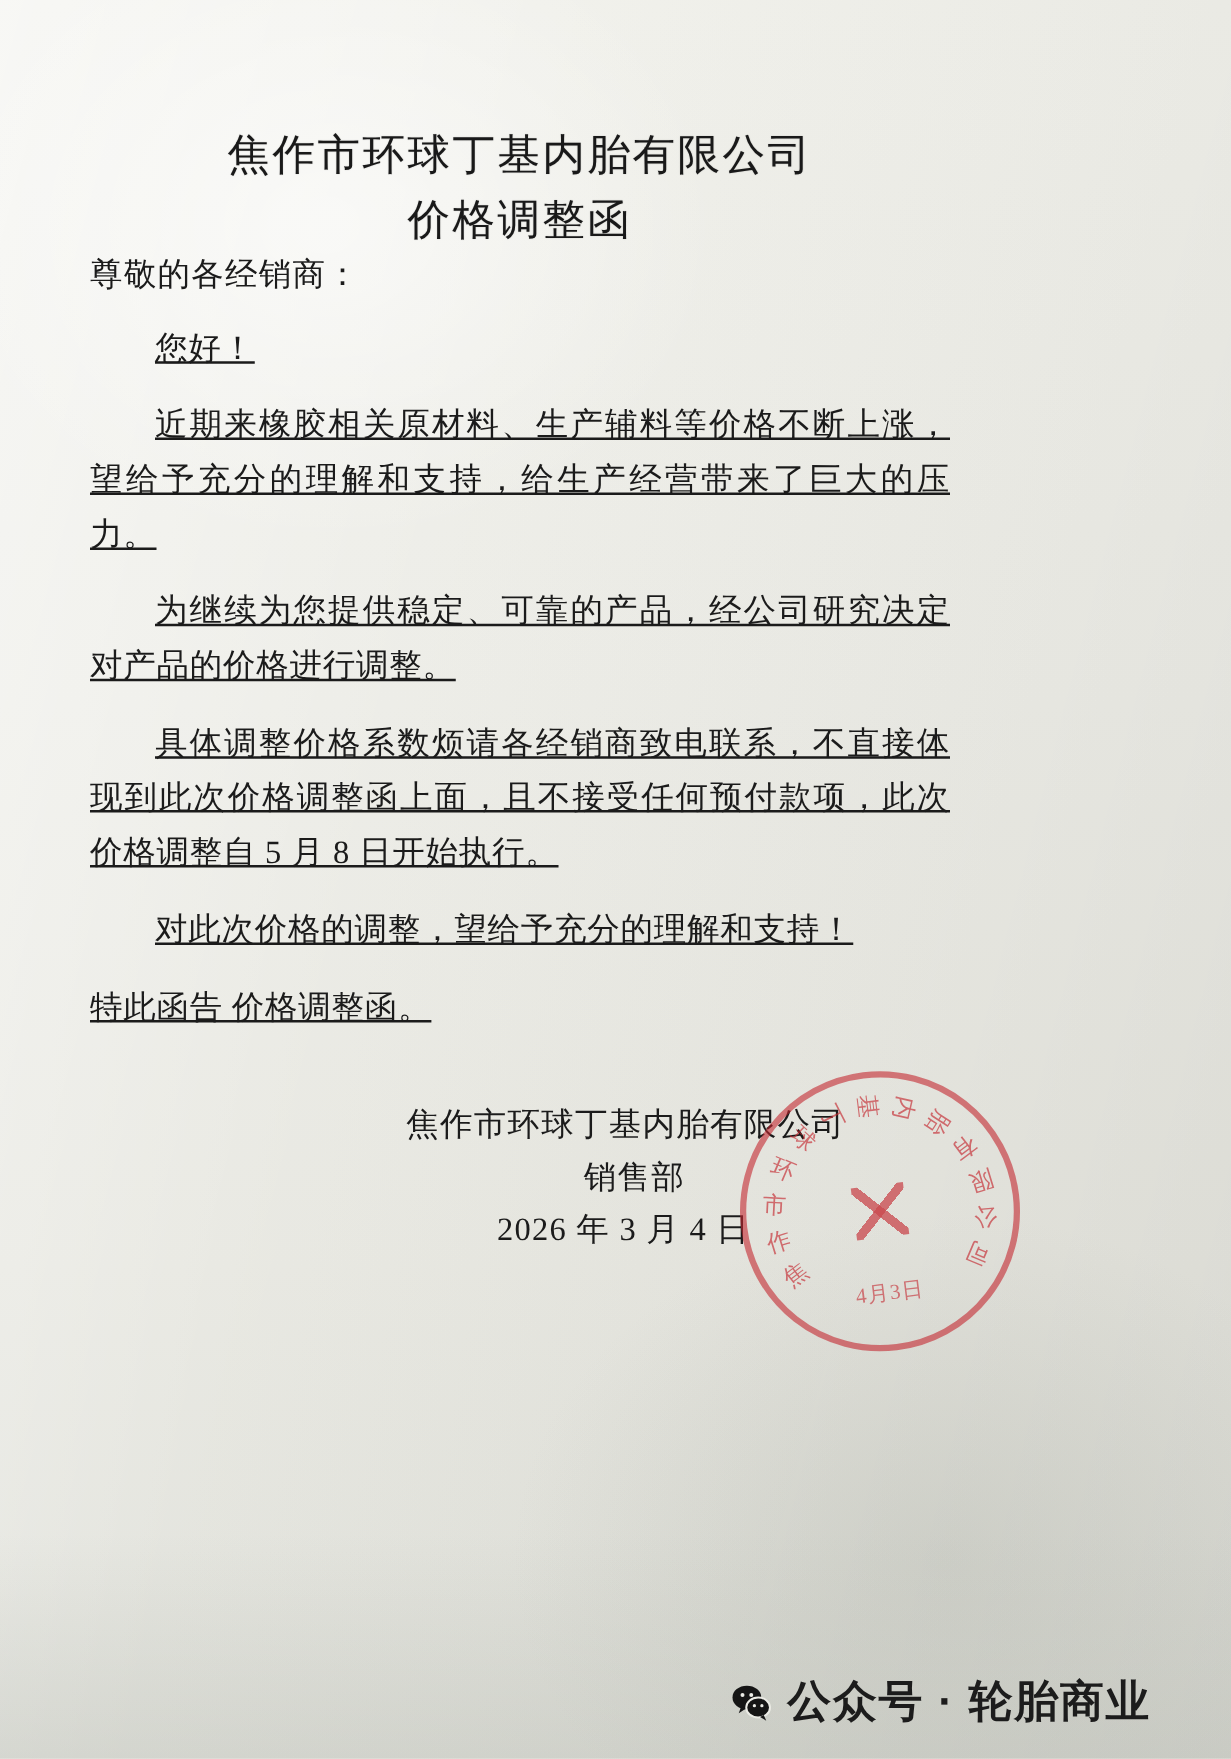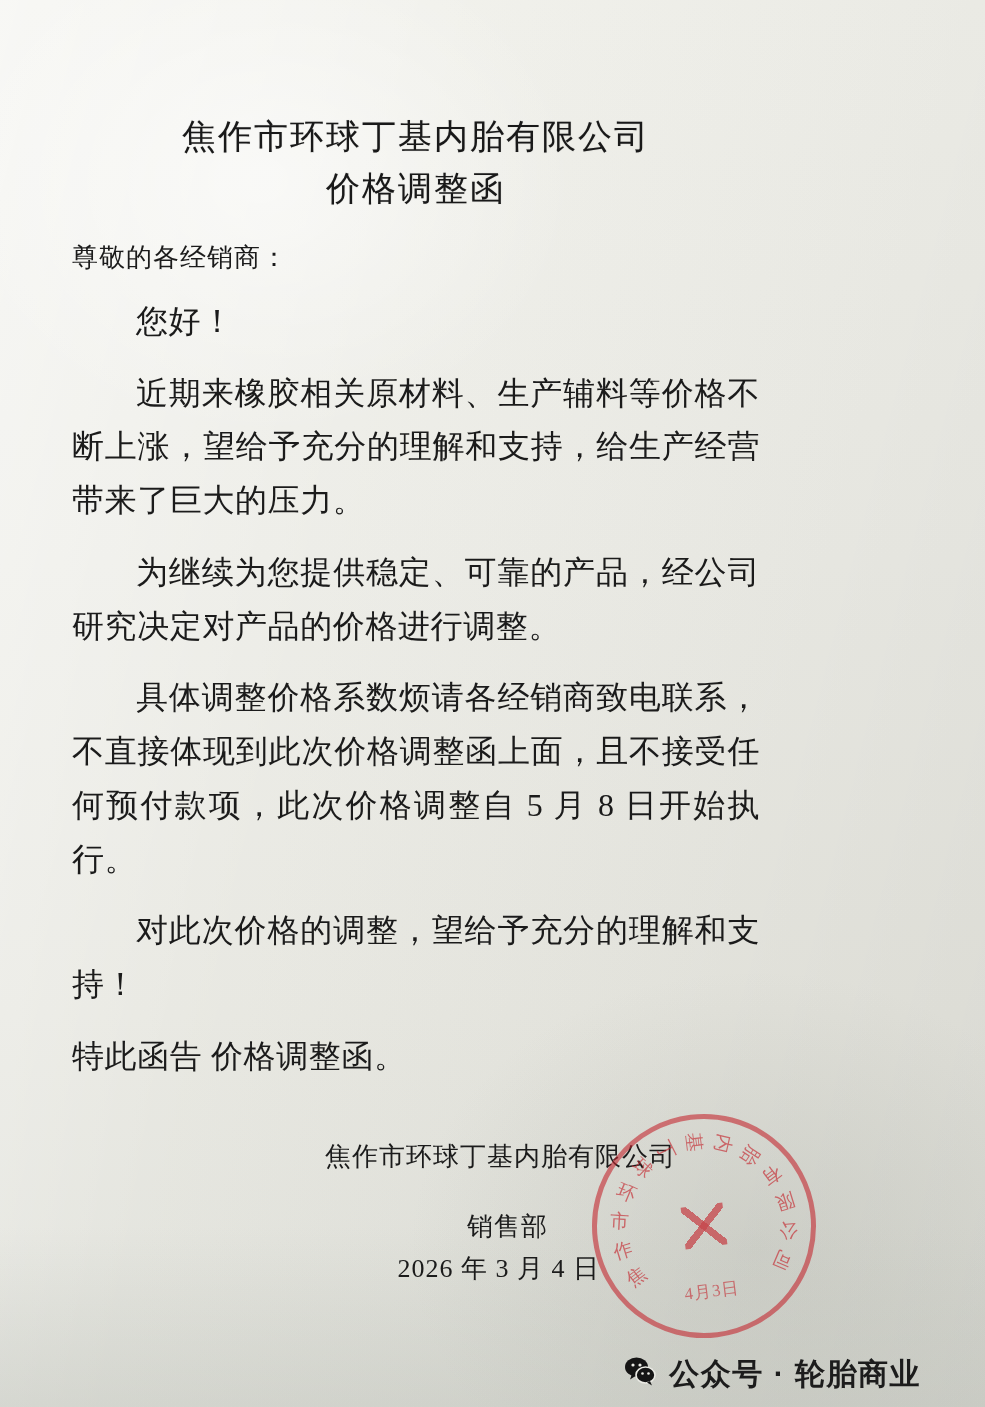--- a/index.html
+++ b/index.html
@@ -40,21 +40,21 @@
   .paper-shade-c {
     position: absolute;
     left: 0; bottom: 0;
     width: 985px; height: 180px;
     background: linear-gradient(180deg, rgba(190,192,185,0) 0%, rgba(186,189,181,0.35) 100%);
     pointer-events: none;
   }
 
   .doc-body {
     position: absolute;
-    left: 0; top: 16px;
+    left: 0; top: 4px;
     width: 832px;
     padding: 0 72px;
     box-sizing: border-box;
   }
 
   .title-block {
     text-align: center;
     padding-top: 98px;
   }
   .title-line {
@@ -63,57 +63,56 @@
     color: #191919;
     line-height: 1.35;
     font-family: "Liberation Serif", serif;
     text-shadow: 0 0 1px rgba(0,0,0,0.25);
   }
   .title-line.second {
     margin-top: 6px;
   }
 
   .salutation {
-    margin-top: 26px;
     font-size: 26px;
     color: #1b1b1b;
     letter-spacing: 1px;
     line-height: 1.5;
   }
 
   p.para {
     margin: 0;
     padding-top: 18px;
-    font-size: 32px;
+    font-size: 26px;
     color: #1b1b1b;
     line-height: 1.68;
     letter-spacing: 0.6px;
     text-indent: 2em;
     text-align: justify;
     text-justify: inter-ideograph;
+    text-decoration: underline;
   }
   p.para.noindent {
     text-indent: 0;
   }
 
   .sign-block {
     margin-top: 52px;
     text-align: right;
     padding-right: 84px;
     position: relative;
   }
   .sign-line {
     font-size: 26px;
     color: #1b1b1b;
     letter-spacing: 1px;
     line-height: 1.62;
   }
   .sign-line.dept {
     padding-right: 128px;
-    margin-top: 28px;
   }
   .sign-line.date {
     padding-right: 76px;
   }
 
   
   .seal {
     position: absolute;
     left: 520px;
     top: -22px;
@@ -158,26 +157,26 @@
     text-align: center;
     color: rgba(196, 38, 46, 0.72);
     font-size: 17px;
     letter-spacing: 1px;
   }
 
   
   .watermark {
     position: absolute;
     right: 64px;
-    bottom: 12px;
+    bottom: 22px;
     display: flex;
-    align-items: flex-start;
+    align-items: center;
     gap: 12px;
     color: #1c1c1c;
-    font-size: 30px;
+    font-size: 35px;
     letter-spacing: 1.5px;
     font-family: "Liberation Sans", sans-serif;
     font-weight: bold;
   }
   .wechat-icon {
     width: 34px;
     height: 34px;
     display: inline-block;
     position: relative;
   }

